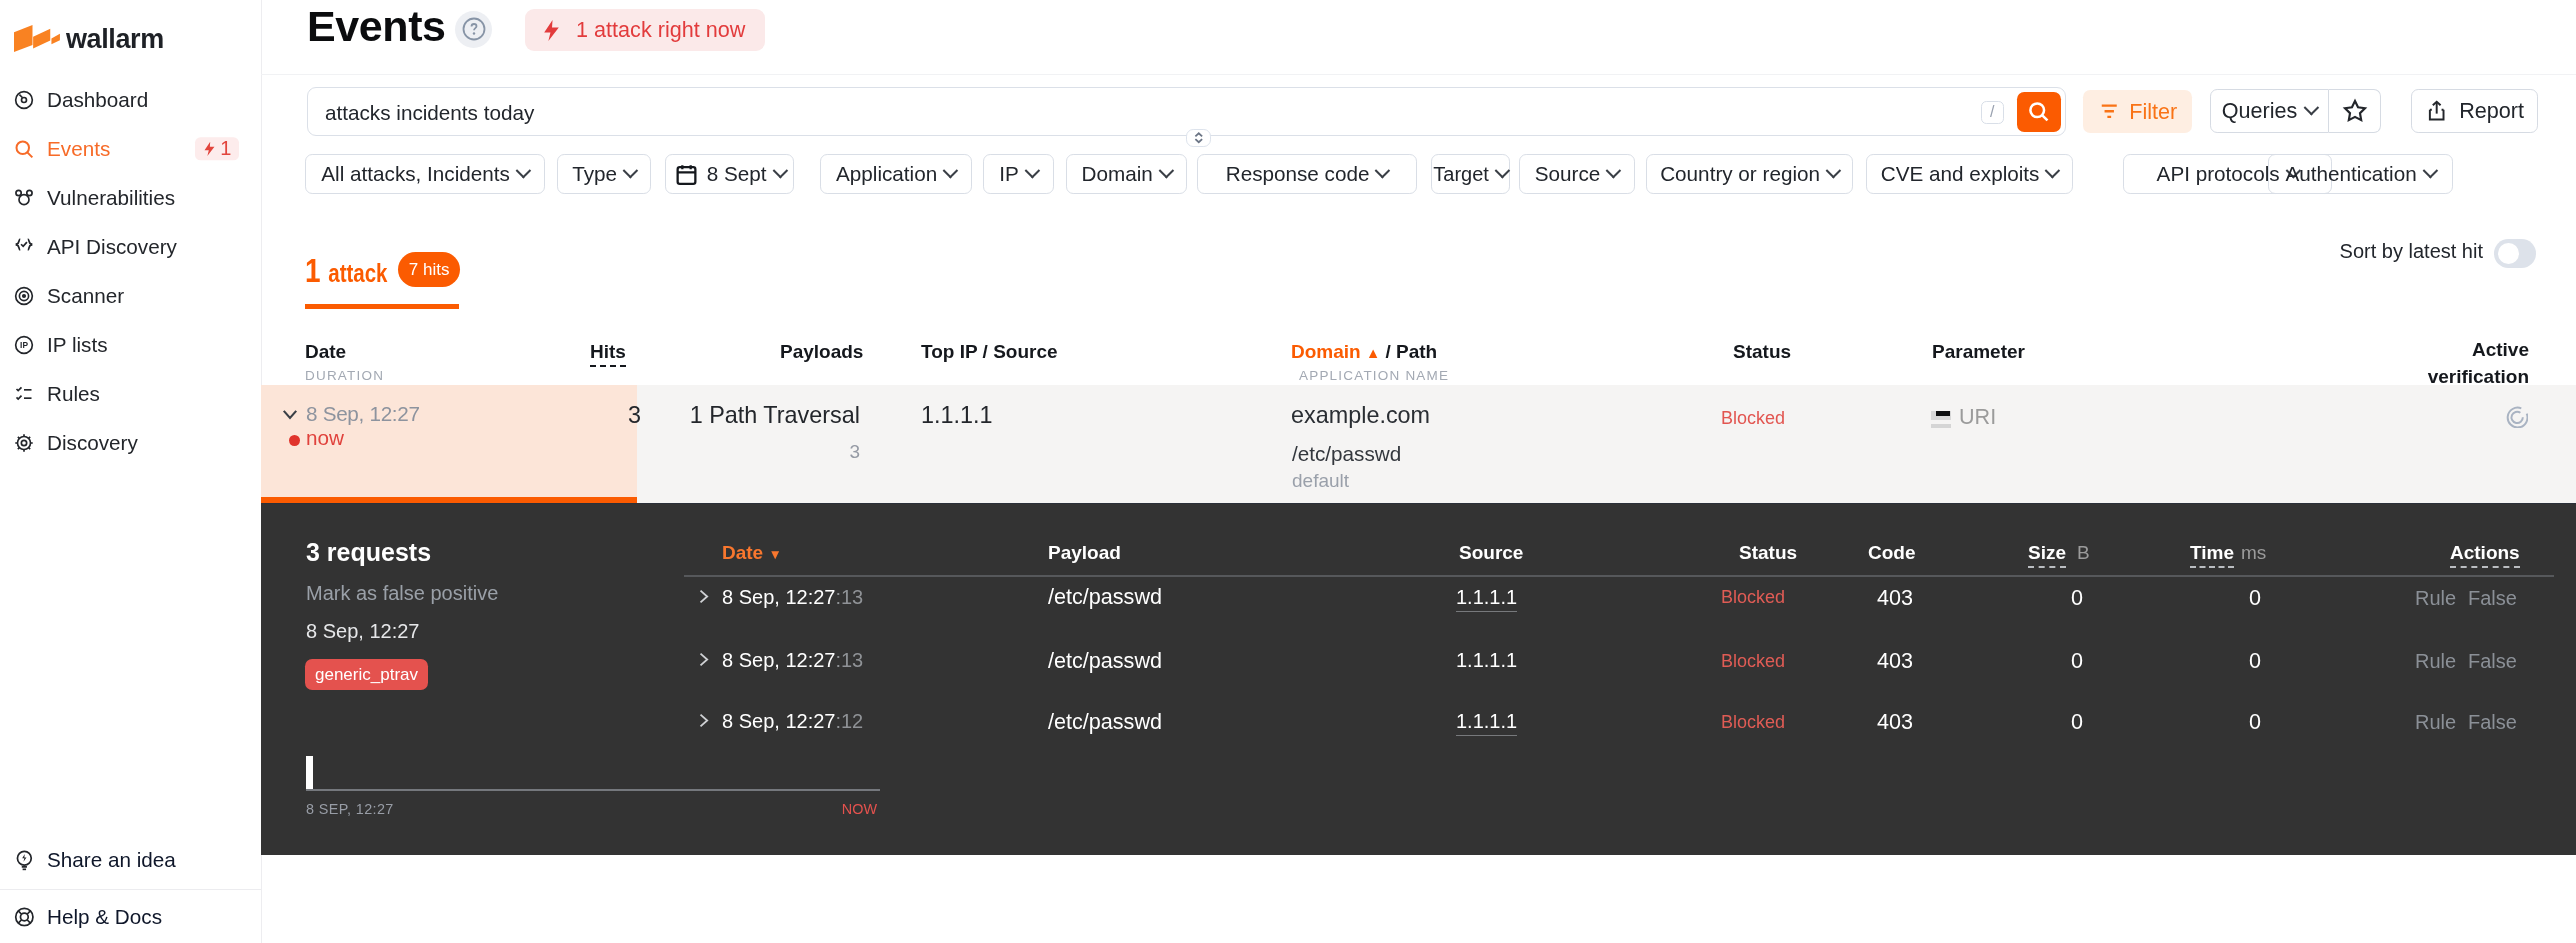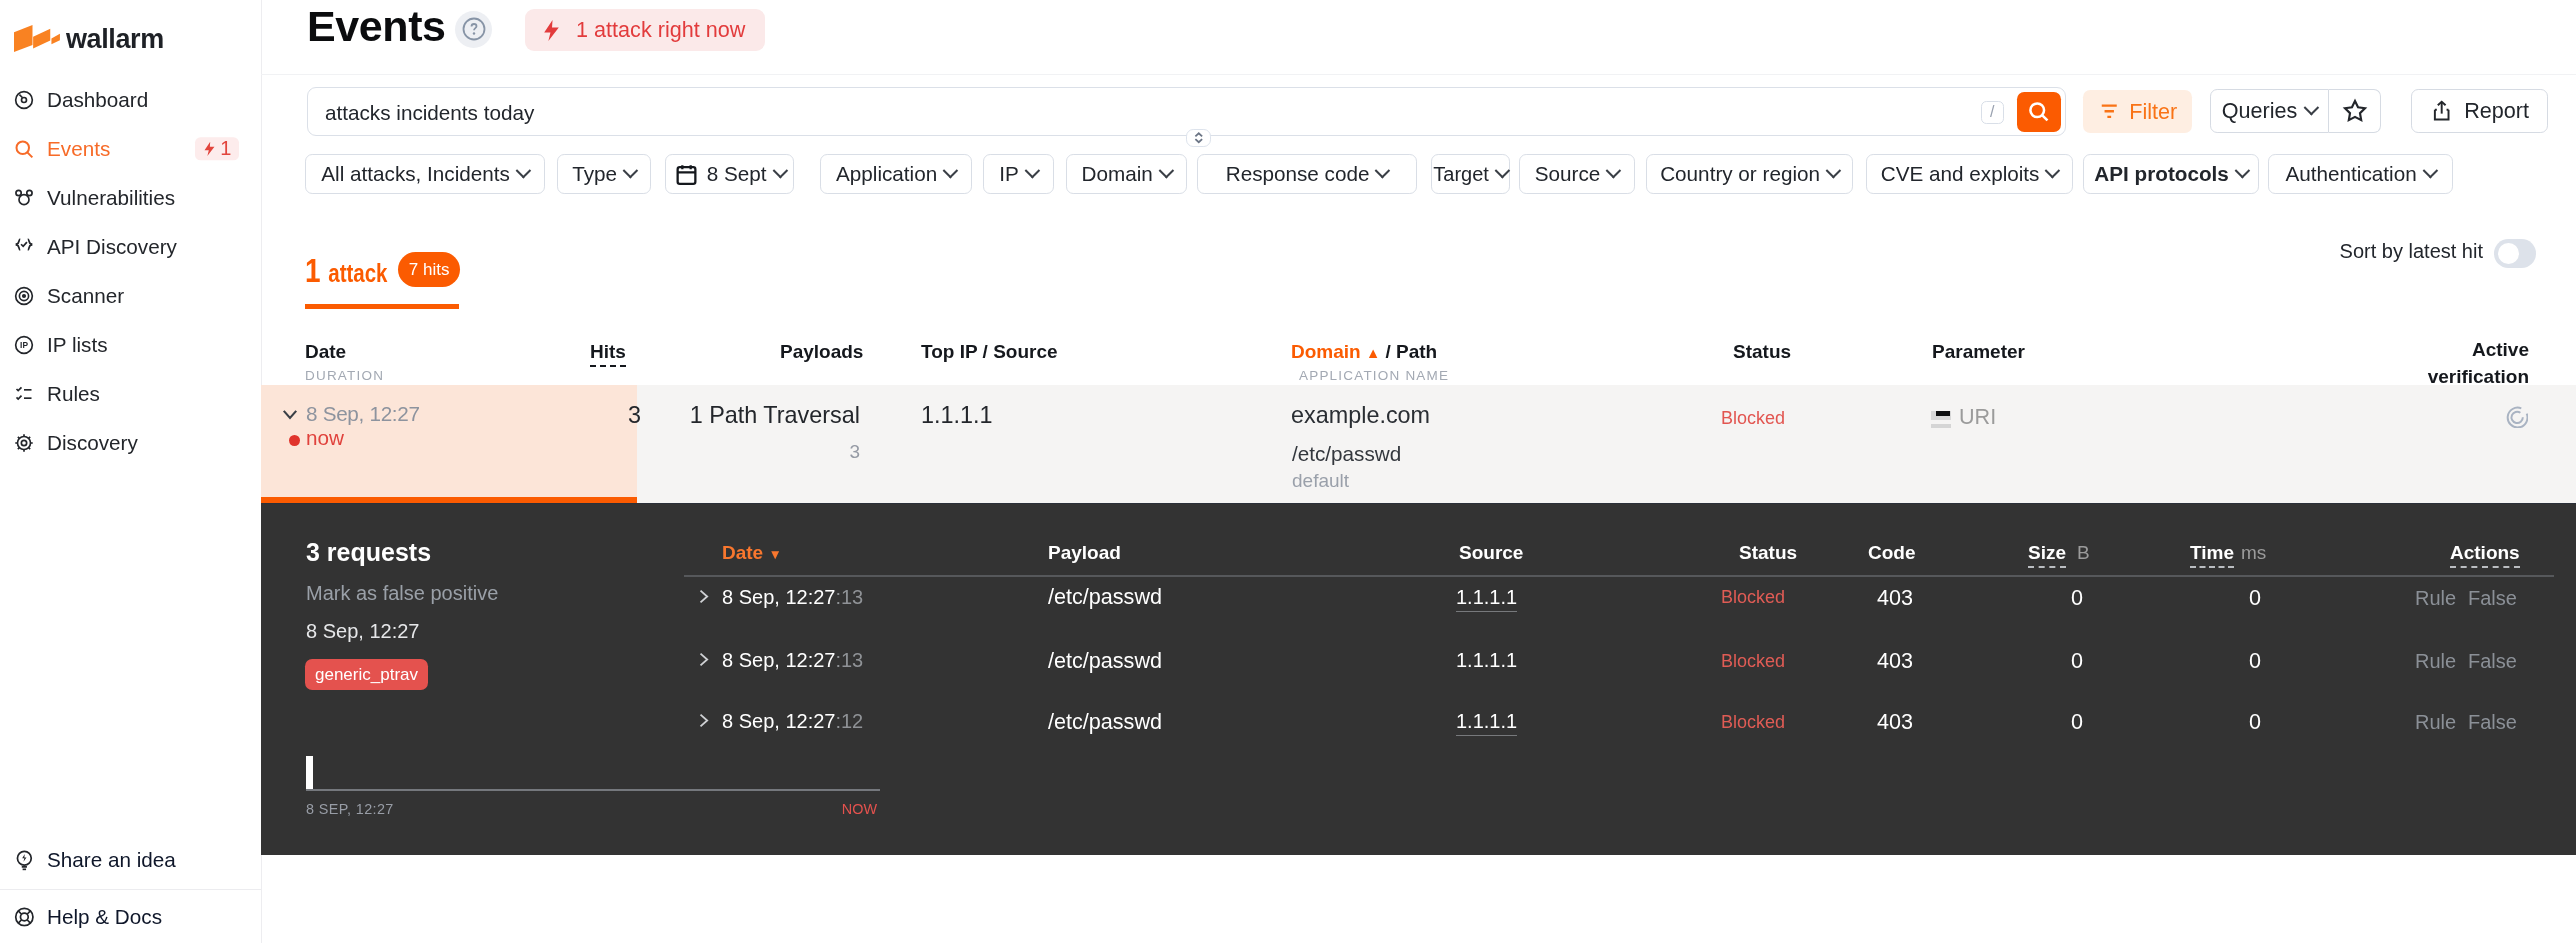--- a/index.html
+++ b/index.html
@@ -35,21 +35,21 @@
   
   .search-box { position:absolute; left:46px; top:87px; width:1759px; height:49px; border:1.8px solid #dbe0e8; border-radius:9px; background:#fff; }
   .search-box .q { position:absolute; left:17px; top:15.3px; font-size:20.7px; color:#22262c; }
   .kbd { position:absolute; right:61px; top:12.6px; width:23.4px; height:23.4px; border:1.8px solid #d9dfe8; border-radius:5.4px; color:#9aa2b0; font-size:16px; display:flex; align-items:center; justify-content:center; }
   .search-btn { position:absolute; right:4.5px; top:3.6px; width:44px; height:40px; background:#fb5b01; border-radius:7.2px; display:flex; align-items:center; justify-content:center; }
   .sorter { position:absolute; left:925px; top:129px; width:25px; height:18px; background:#fff; border:1.8px solid #dde3ec; border-radius:7.2px; display:flex; align-items:center; justify-content:center; z-index:3; }
   .filter-btn { position:absolute; left:1822px; top:90px; width:109px; height:43px; background:#feeee2; border-radius:7.2px; display:flex; align-items:center; justify-content:center; gap:9px; font-size:21.6px; color:#f97316; }
   .queries { position:absolute; left:1949px; top:89px; height:44px; display:flex; }
   .queries .qa { border:1.8px solid #d6dbe3; border-radius:7.2px 0 0 7.2px; width:119px; display:flex; align-items:center; justify-content:center; gap:9px; font-size:21.6px; color:#22262c; }
   .queries .qb { border:1.8px solid #d6dbe3; border-left:none; border-radius:0 7.2px 7.2px 0; width:52px; display:flex; align-items:center; justify-content:center; }
-  .report { position:absolute; left:2150px; top:89px; width:137px; height:44px; border:1.8px solid #d6dbe3; border-radius:7.2px; display:flex; align-items:center; justify-content:center; gap:10.8px; font-size:21.6px; color:#22262c; }
+  .report { position:absolute; left:2150px; top:89px; width:127px; height:44px; border:1.8px solid #d6dbe3; border-radius:7.2px; display:flex; align-items:center; justify-content:center; gap:10.8px; font-size:21.6px; color:#22262c; }
 
   
   .chip { position:absolute; top:154px; height:40px; border:1.8px solid #d9dee6; border-radius:7.2px; display:flex; align-items:center; justify-content:center; font-size:20.7px; color:#22262c; gap:8px; white-space:nowrap; }
   .chev { width:10.8px; height:10.8px; border-right:2.2px solid #3a3f46; border-bottom:2.2px solid #3a3f46; transform:rotate(45deg) translate(-2.7px,-2.7px); }
 
   
   .tab { position:absolute; left:44px; top:255px; line-height:1; }
   .tab .num { font-size:34px; font-weight:700; color:#fb5b01; line-height:0.9; }
   .tab .lbl { font-size:25px; font-weight:700; color:#fb5b01; }
   .hits-pill { position:absolute; left:137px; top:252px; height:35px; background:#fb5b01; border-radius:18px; color:#fff; font-size:17px; display:flex; align-items:center; padding:0 10.8px; }
@@ -231,21 +231,21 @@
         <path d="M3.5 10 H20.5 M8 3 V7 M16 3 V7"></path>
       </svg>8 Sept<span class="chev"></span></div>
   <div class="chip" style="left:559px; width:152px;">Application<span class="chev"></span></div>
   <div class="chip" style="left:722px; width:71px;">IP<span class="chev"></span></div>
   <div class="chip" style="left:805px; width:121px;">Domain<span class="chev"></span></div>
   <div class="chip" style="left:936px; width:220px;">Response code<span class="chev"></span></div>
   <div class="chip" style="left:1170px; width:79px; font-size:20px;">Target<span class="chev"></span></div>
   <div class="chip" style="left:1258px; width:116px;">Source<span class="chev"></span></div>
   <div class="chip" style="left:1385px; width:207px;">Country or region<span class="chev"></span></div>
   <div class="chip" style="left:1605px; width:207px;">CVE and exploits<span class="chev"></span></div>
-  <div class="chip" style="left:1822px; width:176px;font-weight:bold;">API protocols<span class="chev"></span></div>
+  <div class="chip" style="left:1862px; width:209px;">API protocols<span class="chev"></span></div>
   <div class="chip" style="left:2007px; width:185px;">Authentication<span class="chev"></span></div>
 
   <div class="tab" style="transform:scaleX(0.82); transform-origin:0 0;"><span class="num">1 </span><span class="lbl">attack</span></div>
   <span class="hits-pill">7 hits</span>
   <div class="tab-underline"></div>
   <div class="sortby">Sort by latest hit</div>
   <div class="toggle"></div>
 
   <div class="thead">
     <span class="th" style="left:44px; top:3.6px;">Date</span>

